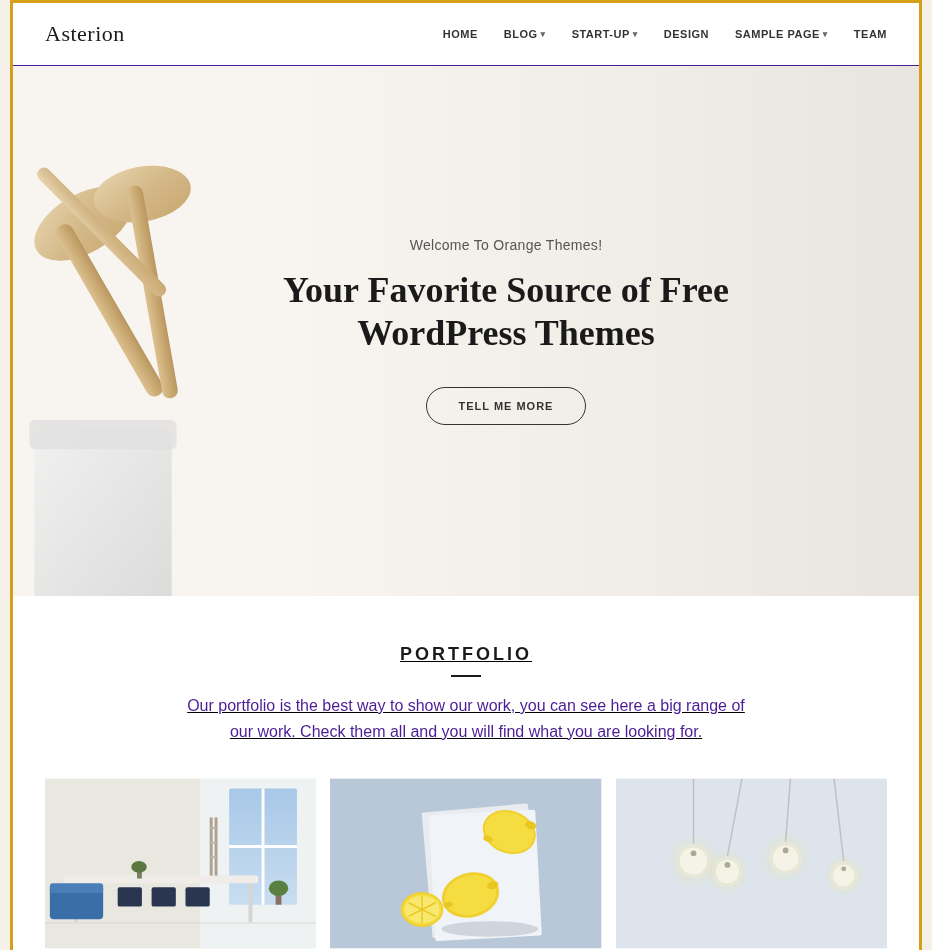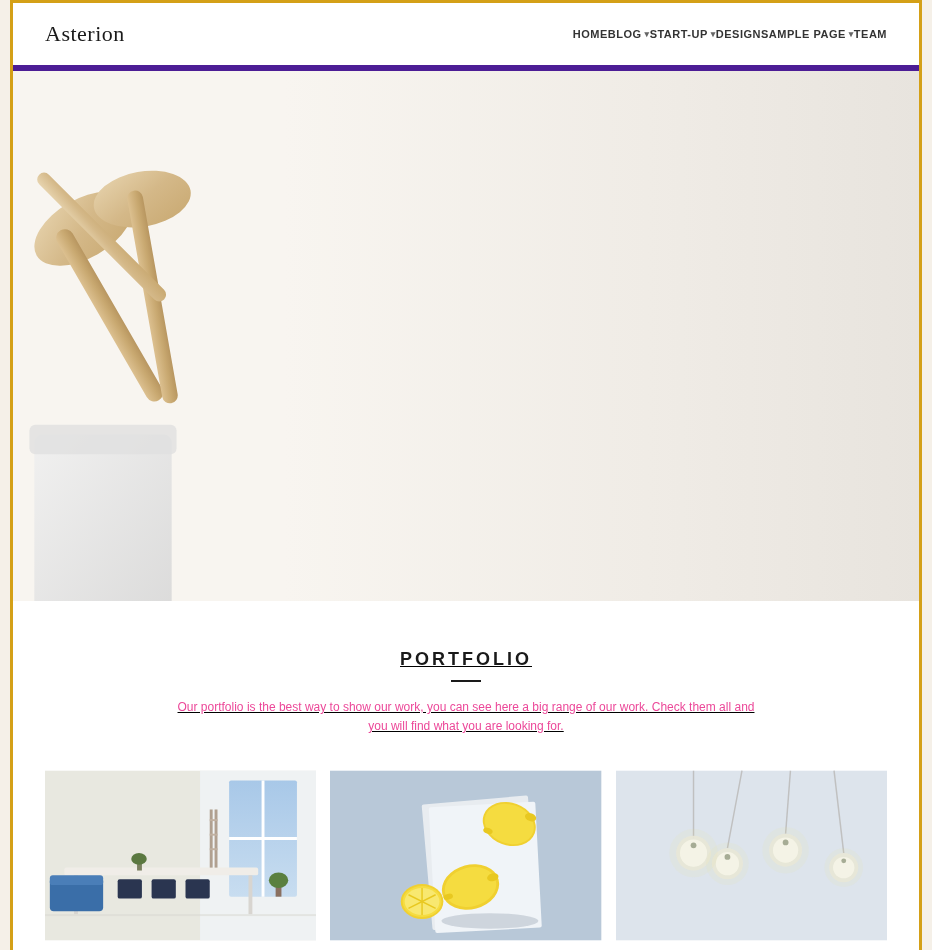--- a/index.html
+++ b/index.html
@@ -21,36 +21,37 @@
       overflow: hidden;
     }
 
     
     .site-header {
       display: flex;
       justify-content: space-between;
       align-items: center;
       padding: 18px 32px;
       background: #fff;
-      border-bottom: 6px solid #4c1d95;
+      border-bottom: 1px solid #4c1d95;
       position: relative;
       z-index: 10;
     }
 
     .site-logo {
       font-family: 'Georgia', serif;
       font-size: 22px;
       font-weight: normal;
       color: #1a1a1a;
       letter-spacing: 0.5px;
     }
 
     .site-nav {
       display: flex;
       align-items: center;
+      gap: 26px;
     }
 
     .nav-item {
       font-family: Arial, sans-serif;
       font-size: 11px;
       font-weight: 600;
       letter-spacing: 0.5px;
       color: #333;
       text-transform: uppercase;
       display: flex;
@@ -148,22 +149,22 @@
 
     .portfolio-divider {
       width: 30px;
       height: 2px;
       background: #1a1a1a;
       margin: 0 auto 16px;
     }
 
     .portfolio-description {
       font-family: Arial, sans-serif;
-      font-size: 12px;
-      color: #ec4899;
+      font-size: 16px;
+      color: #4c1d95;
       max-width: 580px;
       margin: 0 auto;
       line-height: 1.6;
     }
 
     
     .portfolio-grid {
       display: grid;
       grid-template-columns: repeat(3, 1fr);
       gap: 14px;
@@ -241,20 +242,25 @@
 
       <ellipse cx="150" cy="100" rx="50" ry="28" fill="url(#woodGrad1)" transform="rotate(-10, 150, 100)"></ellipse>
       <rect x="135" y="90" width="16" height="220" rx="8" fill="url(#woodGrad2)" transform="rotate(-10, 150, 100)"></rect>
 
       <rect x="40" y="80" width="14" height="180" rx="7" fill="url(#woodGrad1)" transform="rotate(-45, 40, 80)"></rect>
 
       <rect x="40" y="340" width="140" height="180" rx="8" fill="url(#cupGrad)" opacity="0.9"></rect>
       <rect x="35" y="330" width="150" height="30" rx="6" fill="#e0e0e0" opacity="0.8"></rect>
     </svg>
 
+    <div class="hero-content">
+      <p class="hero-subtitle">Welcome To Orange Themes!</p>
+      <h1 class="hero-title">Your Favorite Source of Free WordPress Themes</h1>
+      <button class="hero-button">TELL ME MORE</button>
+    </div>
   </section>
 
   <section class="portfolio-section">
     <div class="portfolio-header">
       <h2 class="portfolio-title">PORTFOLIO</h2>
       <div class="portfolio-divider"></div>
       <p class="portfolio-description">Our portfolio is the best way to show our work, you can see here a big range of our work. Check them all and you will find what you are looking for.</p>
     </div>
 
     <div class="portfolio-grid">

